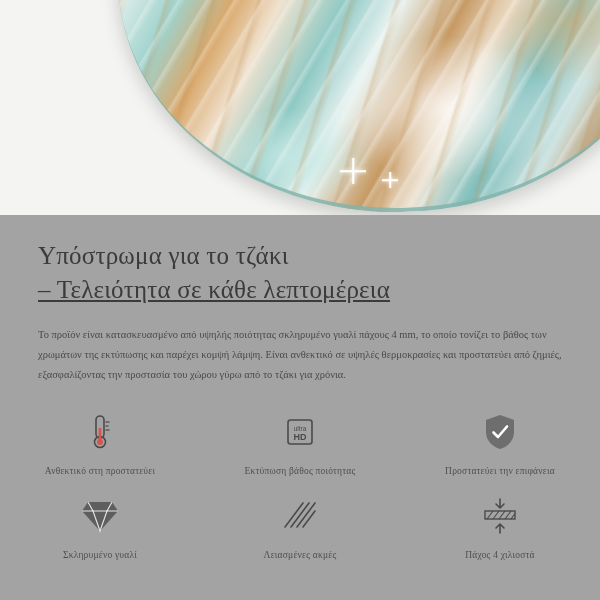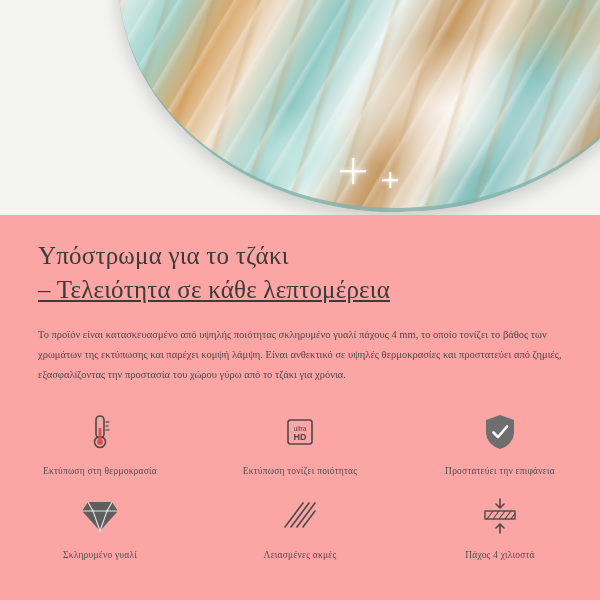--- a/index.html
+++ b/index.html
@@ -10,21 +10,21 @@
     width: 600px;
     height: 600px;
     background: #ffffff;
     font-family: "Liberation Sans", sans-serif;
     overflow: hidden;
   }
   .page {
     position: relative;
     width: 600px;
     height: 600px;
-    background: #fca5a5;
+    background: #a3a3a3;
     overflow: hidden;
   }
 
   
   .hero {
     position: absolute;
     top: 0;
     left: 0;
     width: 600px;
     height: 215px;
@@ -220,32 +220,32 @@
           <svg width="34" height="40" viewBox="0 0 34 40">
             <rect x="13" y="4" width="8" height="22" rx="4" fill="none" stroke="#4a4a4a" stroke-width="1.6"></rect>
             <circle cx="17" cy="30" r="5.5" fill="none" stroke="#4a4a4a" stroke-width="1.6"></circle>
             <circle cx="17" cy="30" r="3" fill="#d9534f"></circle>
             <rect x="15.6" y="16" width="2.8" height="12" fill="#d9534f"></rect>
             <line x1="22.5" y1="10" x2="26.5" y2="10" stroke="#4a4a4a" stroke-width="1.2"></line>
             <line x1="22.5" y1="14" x2="25.5" y2="14" stroke="#4a4a4a" stroke-width="1.2"></line>
             <line x1="22.5" y1="18" x2="26.5" y2="18" stroke="#4a4a4a" stroke-width="1.2"></line>
           </svg>
         </div>
-        <div class="feature-label">Εκτύπωση στη θερμοκρασία</div>
+        <div class="feature-label">Ανθεκτικό στη προστατεύει</div>
       </div>
 
       <div class="feature">
         <div class="feature-icon">
           <svg width="40" height="40" viewBox="0 0 40 40">
             <rect x="8" y="8" width="24" height="24" rx="2.5" fill="none" stroke="#4a4a4a" stroke-width="1.6"></rect>
             <text x="20" y="19" text-anchor="middle" font-family="Liberation Sans, sans-serif" font-size="6.5" fill="#4a4a4a">ultra</text>
             <text x="20" y="28" text-anchor="middle" font-family="Liberation Sans, sans-serif" font-size="9" font-weight="bold" fill="#4a4a4a">HD</text>
           </svg>
         </div>
-        <div class="feature-label">Εκτύπωση τονίζει ποιότητας</div>
+        <div class="feature-label">Εκτύπωση βάθος ποιότητας</div>
       </div>
 
       <div class="feature">
         <div class="feature-icon">
           <svg width="40" height="42" viewBox="0 0 40 42">
             <path d="M20 4 L34 9 V21 C34 30 27 36 20 38 C13 36 6 30 6 21 V9 Z" fill="#6e6e6e"></path>
             <path d="M13.5 21.5 L18 26 L27 15.5" fill="none" stroke="#ffffff" stroke-width="2.6" stroke-linecap="round" stroke-linejoin="round"></path>
           </svg>
         </div>
         <div class="feature-label">Προστατεύει την επιφάνεια</div>

